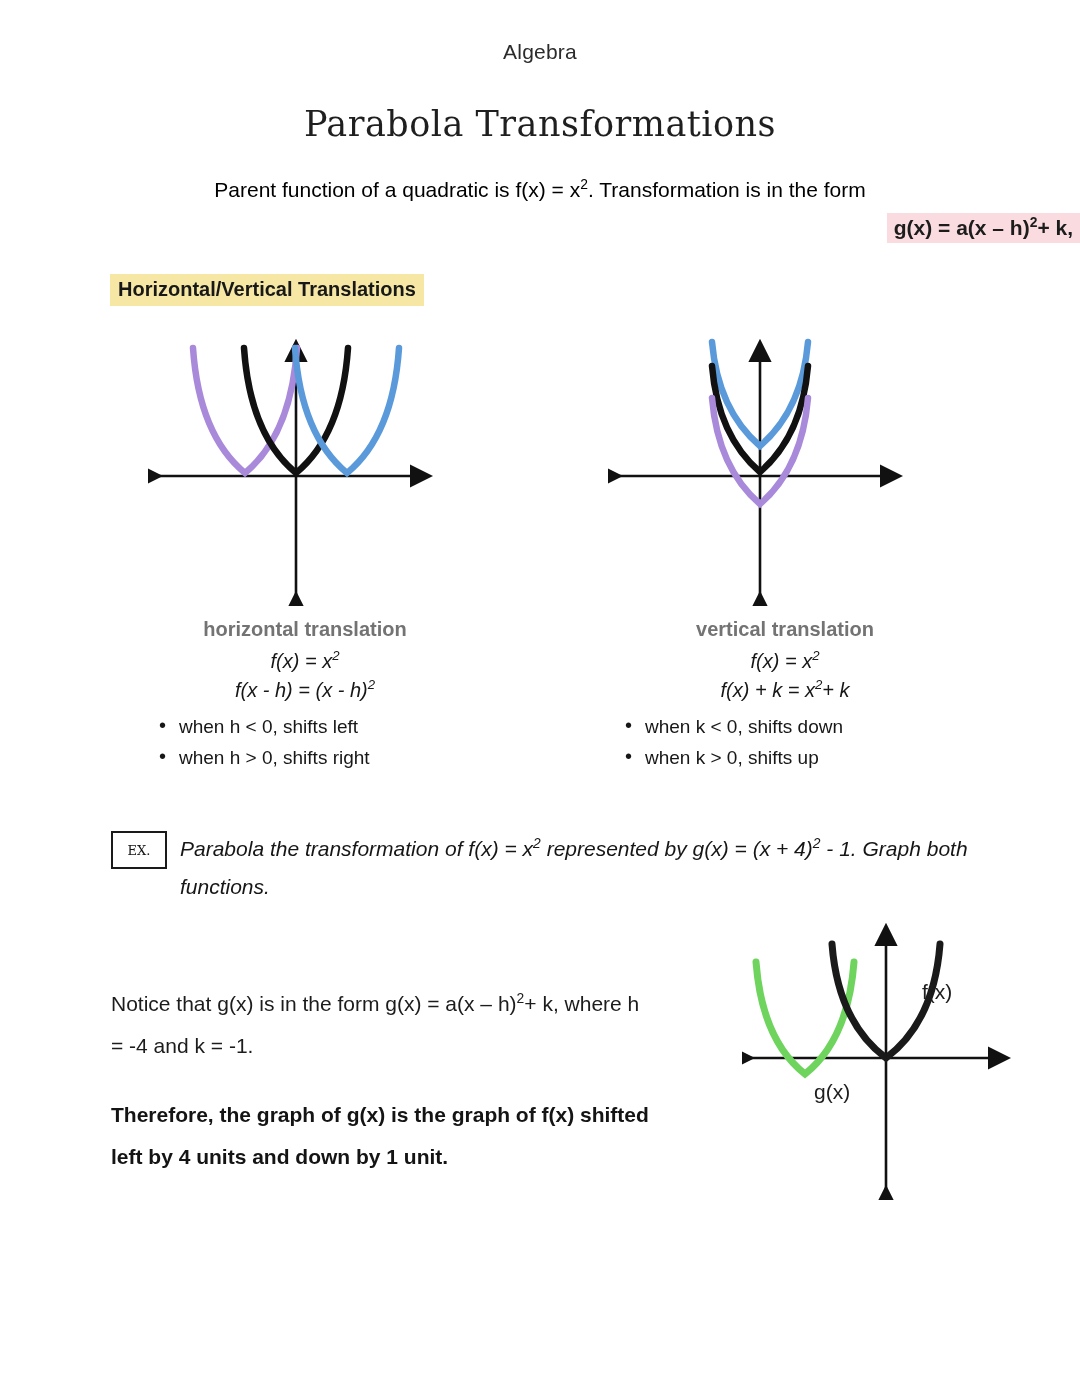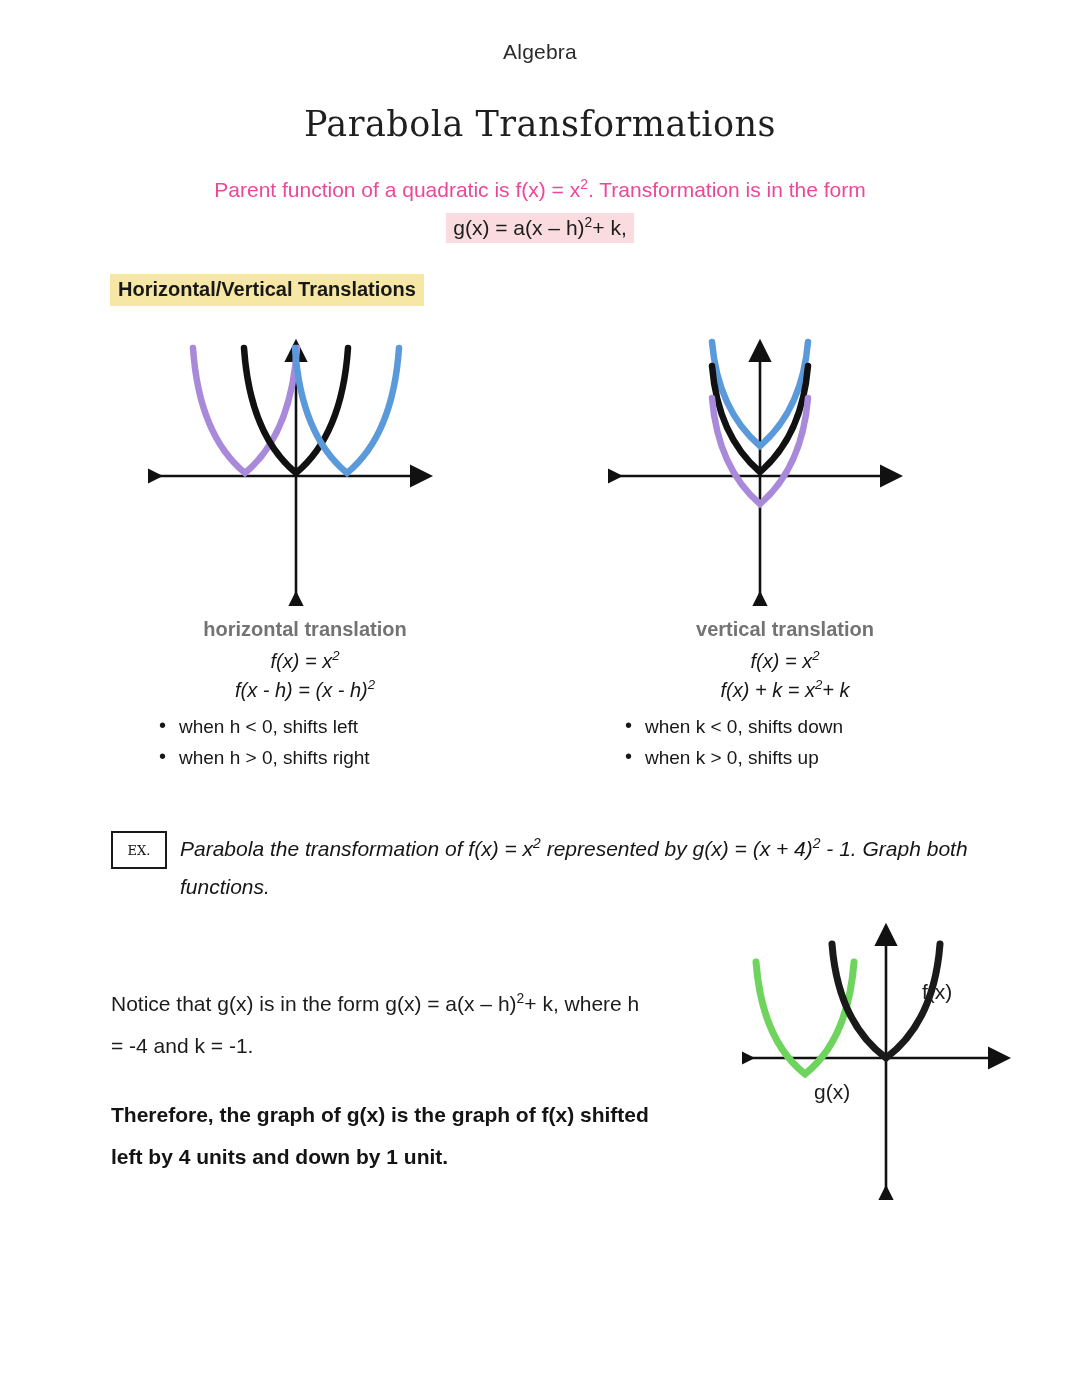--- a/index.html
+++ b/index.html
@@ -42,31 +42,32 @@
   }
 
   
   .intro-line1 {
     position: absolute;
     top: 178px;
     left: 0;
     width: 1080px;
     text-align: center;
     font-size: 21px;
-    color: #ec4899;
+    color: #000000;
     white-space: nowrap;
   }
   .intro-line2 {
     position: absolute;
     top: 216px;
     left: 0;
     width: 1080px;
-    text-align: center;
+    text-align: right;
     font-size: 21px;
     color: #1c1c1c;
+    font-weight: bold;
   }
   .hl-pink {
     background: #fadce0;
     padding: 3px 7px 4px 7px;
   }
   sup.exp {
     font-size: 0.66em;
     vertical-align: super;
     line-height: 0;
   }

